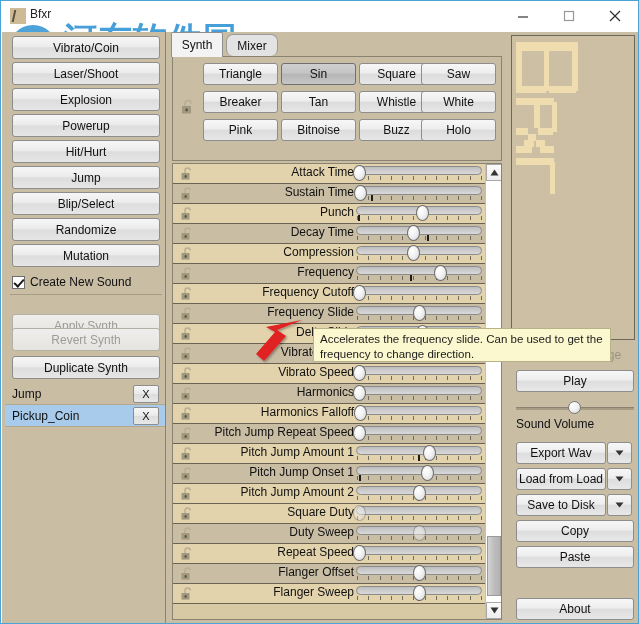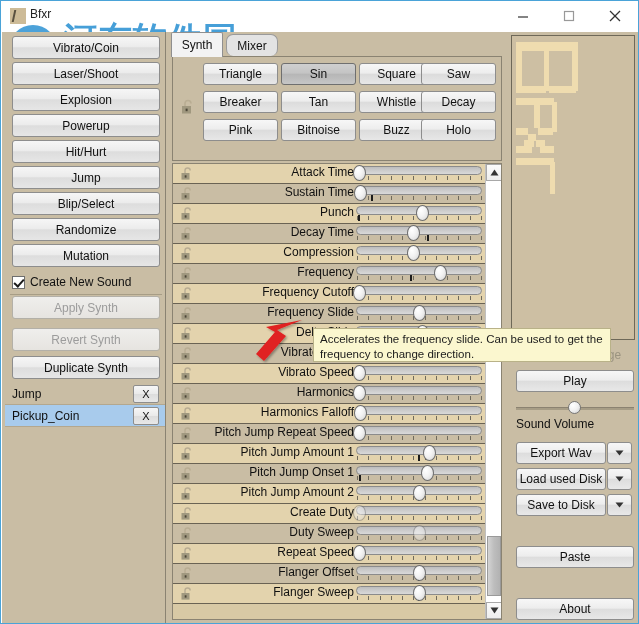--- a/index.html
+++ b/index.html
@@ -313,21 +313,21 @@
       <div class="lbtn" style="top:160px">Blip/Select</div>
       <div class="lbtn" style="top:186px">Randomize</div>
       <div class="lbtn" style="top:212px">Mutation</div>
 
       <div id="chk-newsound" style="top:240px">
         <span class="checkbox checked"></span>
         <span>Create New Sound</span>
       </div>
       <div class="hrule" style="top:262px"></div>
 
-      <div class="lbtn disabled" style="top:264px">Apply Synth</div>
+      <div class="lbtn disabled" style="top:282px">Apply Synth</div>
       <div class="lbtn disabled" style="top:296px">Revert Synth</div>
       <div class="lbtn" style="top:324px">Duplicate Synth</div>
 
       <div id="soundlist" style="top:351px">
         <div class="sound-row">
           <span class="nm">Jump</span>
           <span class="xbtn">X</span>
         </div>
         <div class="sound-row sel">
           <span class="nm">Pickup_Coin</span>
@@ -348,21 +348,21 @@
           <rect x="2" y="7" width="9" height="7.5" fill="#a0987f"></rect>
           <rect x="5.6" y="9.6" width="2" height="2.6" fill="#4c4738"></rect>
         </svg>
         <div class="wbtn2" style="left:30px;  top:6px;">Triangle</div>
         <div class="wbtn2 on" style="left:108px; top:6px;">Sin</div>
         <div class="wbtn2" style="left:186px; top:6px;">Square</div>
         <div class="wbtn2" style="left:30px;  top:34px;">Breaker</div>
         <div class="wbtn2" style="left:248px; top:6px; width:75px;">Saw</div>
         <div class="wbtn2" style="left:108px; top:34px;">Tan</div>
         <div class="wbtn2" style="left:186px; top:34px;">Whistle</div>
-        <div class="wbtn2" style="left:248px; top:34px;">Decay</div>
+        <div class="wbtn2" style="left:248px; top:34px;">White</div>
         <div class="wbtn2" style="left:30px;  top:62px;">Pink</div>
         <div class="wbtn2" style="left:186px; top:62px;">Buzz</div>
         <div class="wbtn2" style="left:108px; top:62px;">Bitnoise</div>
         <div class="wbtn2" style="left:248px; top:62px;">Holo</div>
       </div>
 
       <div id="sliderpane">
         <div id="sliderlist">
             <div class="srow odd">
               <svg class="lock" viewBox="0 0 16 14">
@@ -813,21 +813,21 @@
                 <div class="smark" style="left: 63px;"></div>
                 <div class="sthumb" style="left: 63px;"></div>
               </div>
             </div>
             <div class="srow odd">
               <svg class="lock" viewBox="0 0 16 14">
                 <path d="M5 6 V3.6 a2.6 2.6 0 0 1 5.2 0" fill="none" stroke="#b9ad93" stroke-width="1.4"></path>
                 <rect x="1.5" y="6" width="8" height="6.6" fill="#a0987f"></rect>
                 <rect x="4.7" y="8.3" width="1.8" height="2.3" fill="#4c4738"></rect>
               </svg>
-              <div class="lbl">Create Duty</div>
+              <div class="lbl">Square Duty</div>
               <div class="slider">
                 <div class="strack"></div>
                 <div class="sticks">
                   <i style="left:0px"></i>
                   <i style="left:11.272727272727273px"></i>
                   <i style="left:22.545454545454547px"></i>
                   <i style="left:33.81818181818182px"></i>
                   <i style="left:45.09090909090909px"></i>
                   <i style="left:56.36363636363637px"></i>
                   <i style="left:67.63636363636364px"></i>
@@ -998,32 +998,33 @@
         <div class="vthumb"></div>
       </div>
       <div id="vollabel">Sound Volume</div>
 
       <div class="rbtn split" style="top:410px">Export Wav</div>
       <div class="rdrop" style="top:410px">
         <svg width="9" height="6" viewBox="0 0 9 6">
             <polygon points="0.5,0.5 8.5,0.5 4.5,5.5" fill="#333"></polygon>
           </svg>
       </div>
-      <div class="rbtn split" style="top:436px">Load used Disk</div>
+      <div class="rbtn split" style="top:436px">Load from Load</div>
       <div class="rdrop" style="top:436px">
         <svg width="9" height="6" viewBox="0 0 9 6">
             <polygon points="0.5,0.5 8.5,0.5 4.5,5.5" fill="#333"></polygon>
           </svg>
       </div>
       <div class="rbtn split" style="top:462px">Save to Disk</div>
       <div class="rdrop" style="top:462px">
         <svg width="9" height="6" viewBox="0 0 9 6">
             <polygon points="0.5,0.5 8.5,0.5 4.5,5.5" fill="#333"></polygon>
           </svg>
       </div>
+      <div class="rbtn" style="top:488px">Copy</div>
       <div class="rbtn" style="top:514px">Paste</div>
       <div class="rbtn" style="top:566px">About</div>
     </div>
   </div>
 
   <div id="tooltip">Accelerates the frequency slide.  Can be used to get the frequency to change direction.</div>
 
   <svg id="redarrow" width="62" height="50" viewBox="0 0 62 50">
     <defs>
       <filter id="sh" x="-30%" y="-30%" width="170%" height="170%">

